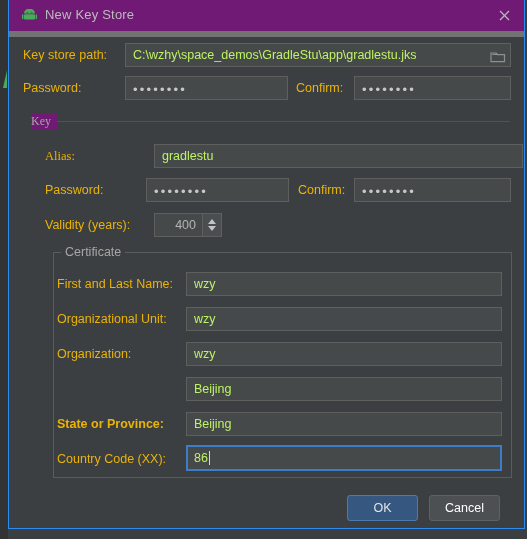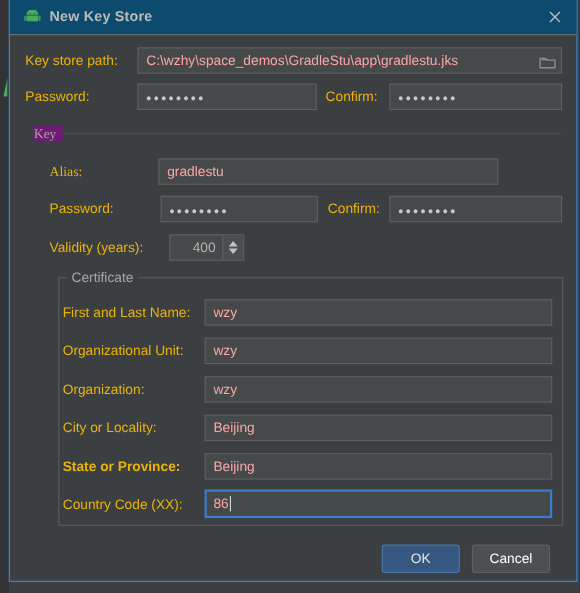--- a/index.html
+++ b/index.html
@@ -45,23 +45,22 @@
     background: #3c3f41;
     border: 1px solid #2d8cf0;
     border-top: none;
     box-sizing: border-box;
   }
 
   
   #titlebar {
     position: relative;
     height: 31px;
-    background: #0c4a6e;
-    border-bottom: 1px solid #737373;
-    font-weight: bold;
+    background: #701a75;
+    border-bottom: 6px solid #737373;
   }
   #android-icon {
     position: absolute;
     left: 13px; top: 9px;
     width: 15px; height: 13px;
   }
   #title-text {
     position: absolute;
     left: 36px; top: 7px;
     font-size: 13px;
@@ -82,21 +81,21 @@
     position: absolute;
     color: #eab308;
     font-size: 12.5px;
     white-space: nowrap;
   }
   .field {
     position: absolute;
     box-sizing: border-box;
     background: #45494a;
     border: 1px solid #5e6060;
-    color: #fca5a5;
+    color: #bef264;
     font-size: 12.5px;
     font-family: "Liberation Sans", sans-serif;
     padding: 0 7px;
     display: flex;
     align-items: center;
     height: 24px;
     overflow: hidden;
     white-space: nowrap;
   }
   .field.dots {
@@ -277,21 +276,21 @@
   <div class="lbl" style="left:14px; top:81px;">Password:</div>
   <div class="field dots" style="left:116px; top:76px; width:163px;">••••••••</div>
 
   <div class="lbl" style="left:287px; top:81px;">Confirm:</div>
   <div class="field dots" style="left:345px; top:76px; width:157px;">••••••••</div>
 
   <div id="key-group-label">Key</div>
   <div id="key-group-rule"></div>
 
   <div class="lbl" style="left:36px; top:149px;font-family:Liberation Serif, serif;">Alias:</div>
-  <div class="field" style="left:135px; top:144px; width:309px;">gradlestu</div>
+  <div class="field" style="left:145px; top:144px; width:369px;">gradlestu</div>
 
   <div class="lbl" style="left:36px; top:183px;">Password:</div>
   <div class="field dots" style="left:137px; top:178px; width:143px;">••••••••</div>
 
   <div class="lbl" style="left:289px; top:183px;">Confirm:</div>
   <div class="field dots" style="left:345px; top:178px; width:157px;">••••••••</div>
 
   <div class="lbl" style="left:36px; top:218px;">Validity (years):</div>
   <div id="validity-wrap">
     <div id="validity-value">400</div>
@@ -306,21 +305,20 @@
 
   <div class="lbl" style="left:48px; top:277px;">First and Last Name:</div>
   <div class="field" style="left:177px; top:272px; width:316px;">wzy</div>
 
   <div class="lbl" style="left:48px; top:312px;">Organizational Unit:</div>
   <div class="field" style="left:177px; top:307px; width:316px;">wzy</div>
 
   <div class="lbl" style="left:48px; top:347px;">Organization:</div>
   <div class="field" style="left:177px; top:342px; width:316px;">wzy</div>
 
-  <div class="lbl" style="left:48px; top:382px;">City or Locality:</div>
   <div class="field" style="left:177px; top:377px; width:316px;">Beijing</div>
 
   <div class="lbl" style="left:48px; top:417px;font-weight:bold;">State or Province:</div>
   <div class="field" style="left:177px; top:412px; width:316px;">Beijing</div>
 
   <div class="lbl" style="left:48px; top:452px;">Country Code (XX):</div>
   <div class="field focused" style="left:177px; top:445px; width:316px; height:26px;">
     <span>86</span>
       <span class="caret"></span>
   </div>

